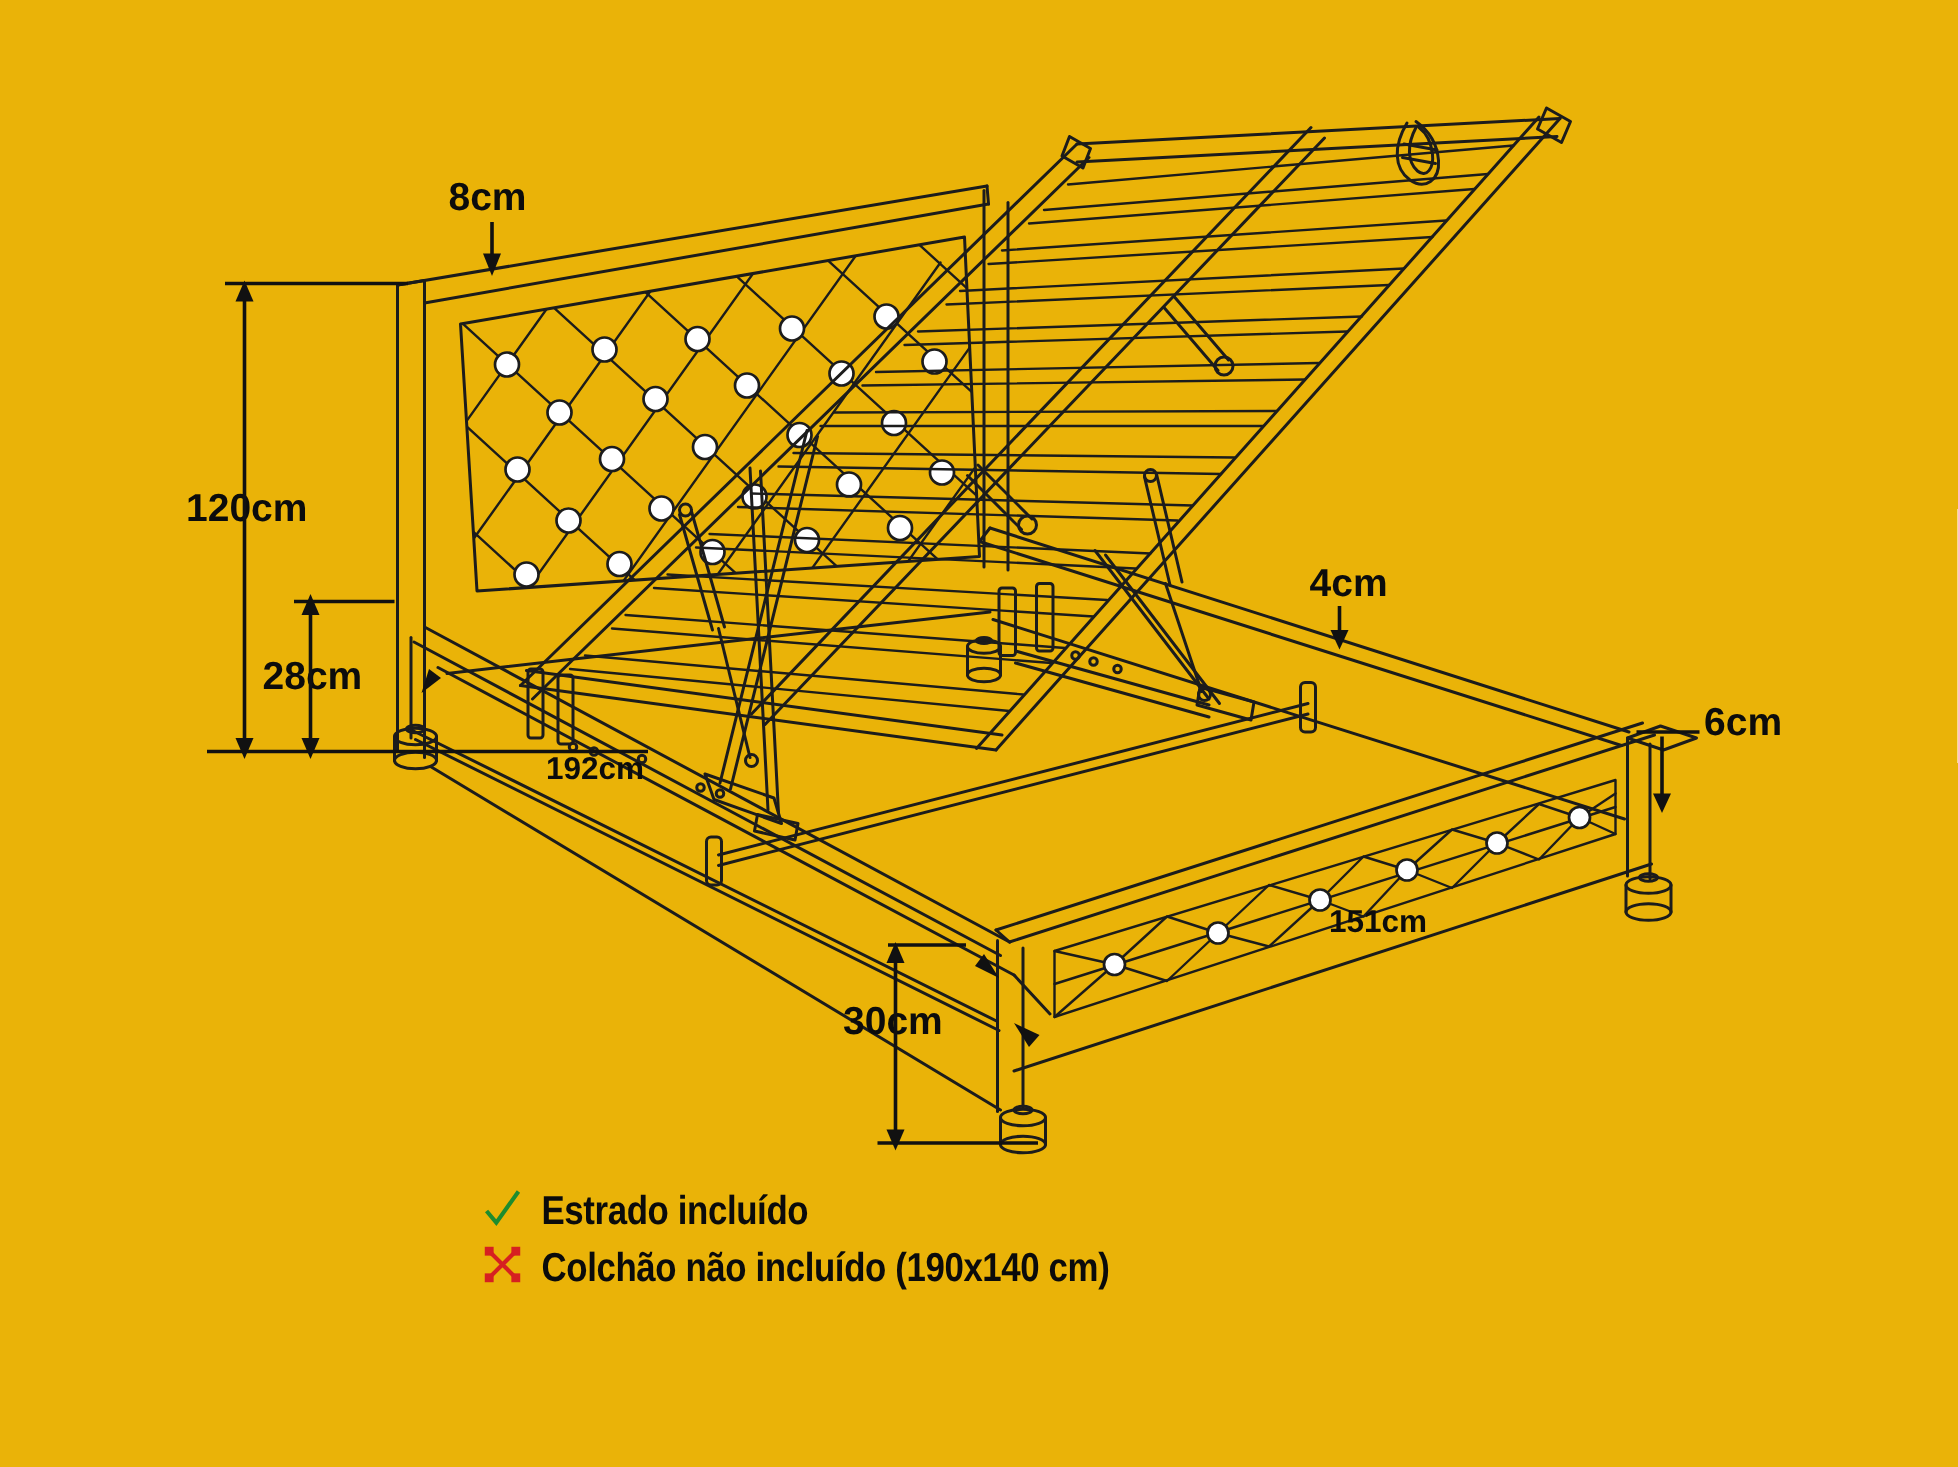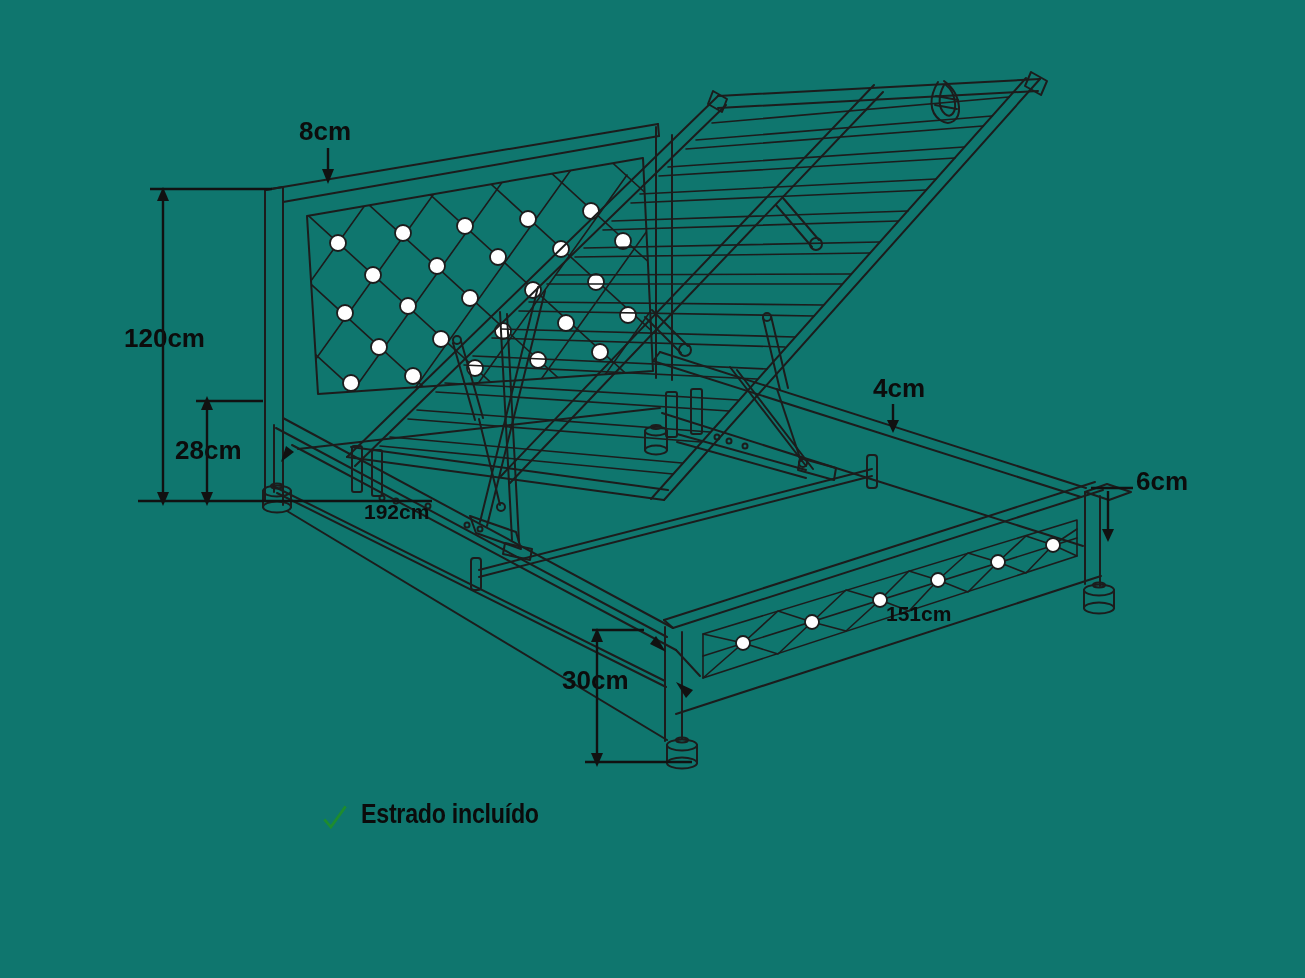--- a/index.html
+++ b/index.html
@@ -1,29 +1,29 @@
 <!DOCTYPE html>
 <html><head>
 <meta charset="utf-8">
 <style>
   html,body{margin:0;padding:0;background:#ffffff;}
-  .stage{position:relative;width:1305px;height:978px;background:#0f766e;overflow:hidden;
+  .stage{position:relative;width:1305px;height:978px;background:#eab308;overflow:hidden;
          font-family:"Liberation Sans",sans-serif;}
   .stage svg.drawing{position:absolute;left:0;top:0;}
   
   .ln{fill:none;stroke:#1c1c1c;stroke-width:2;stroke-linecap:round;stroke-linejoin:round;}
   .thin{stroke-width:1.6;}
   .btn{fill:#ffffff;stroke:#1c1c1c;stroke-width:1.8;}
   .solid{fill:#111111;stroke:none;}
   .dim-line{fill:none;stroke:#111111;stroke-width:2.4;stroke-linecap:butt;}
   .dim-label{font-family:"Liberation Sans",sans-serif;font-weight:bold;fill:#0c0c0c;font-size:26px;}
   .dim-label.small{font-size:21px;}
   
   .checklist{position:absolute;left:322px;top:792px;display:flex;flex-direction:column;}
-  .check-row{display:flex;align-items:flex-end;gap:13px;height:38px;}
+  .check-row{display:flex;align-items:flex-start;gap:13px;height:38px;}
   .check-row .ic{flex:0 0 26px;width:26px;height:26px;}
   .check-row .txt{font-weight:bold;font-size:27px;color:#0b0b0b;letter-spacing:-0.3px;
                   white-space:nowrap;transform:scaleX(.86);transform-origin:left center;}
 </style>
 </head>
 <body>
 
 <div class="stage">
 
   <svg class="drawing" width="1305" height="978" viewBox="0 0 1305 978">
@@ -336,15 +336,26 @@
     </g>
   </svg>
 
   <div class="checklist">
     <div class="check-row">
       <svg class="ic" viewBox="0 0 22 22">
         <polyline points="2,13 7.5,19.5 20,2" fill="none" stroke="#1e8c2e" stroke-width="2.3"></polyline>
       </svg>
       <span class="txt">Estrado incluído</span>
     </div>
+    <div class="check-row">
+      <svg class="ic" viewBox="0 0 22 22">
+        <line x1="3.5" y1="3.5" x2="18.5" y2="18.5" stroke="#d62021" stroke-width="2.3"></line>
+        <line x1="18.5" y1="3.5" x2="3.5" y2="18.5" stroke="#d62021" stroke-width="2.3"></line>
+        <rect x="1" y="1" width="5" height="5" fill="#d62021"></rect>
+        <rect x="16" y="1" width="5" height="5" fill="#d62021"></rect>
+        <rect x="1" y="16" width="5" height="5" fill="#d62021"></rect>
+        <rect x="16" y="16" width="5" height="5" fill="#d62021"></rect>
+      </svg>
+      <span class="txt">Colchão não incluído (190x140 cm)</span>
+    </div>
   </div>
 
 </div>
 
 </body></html>

